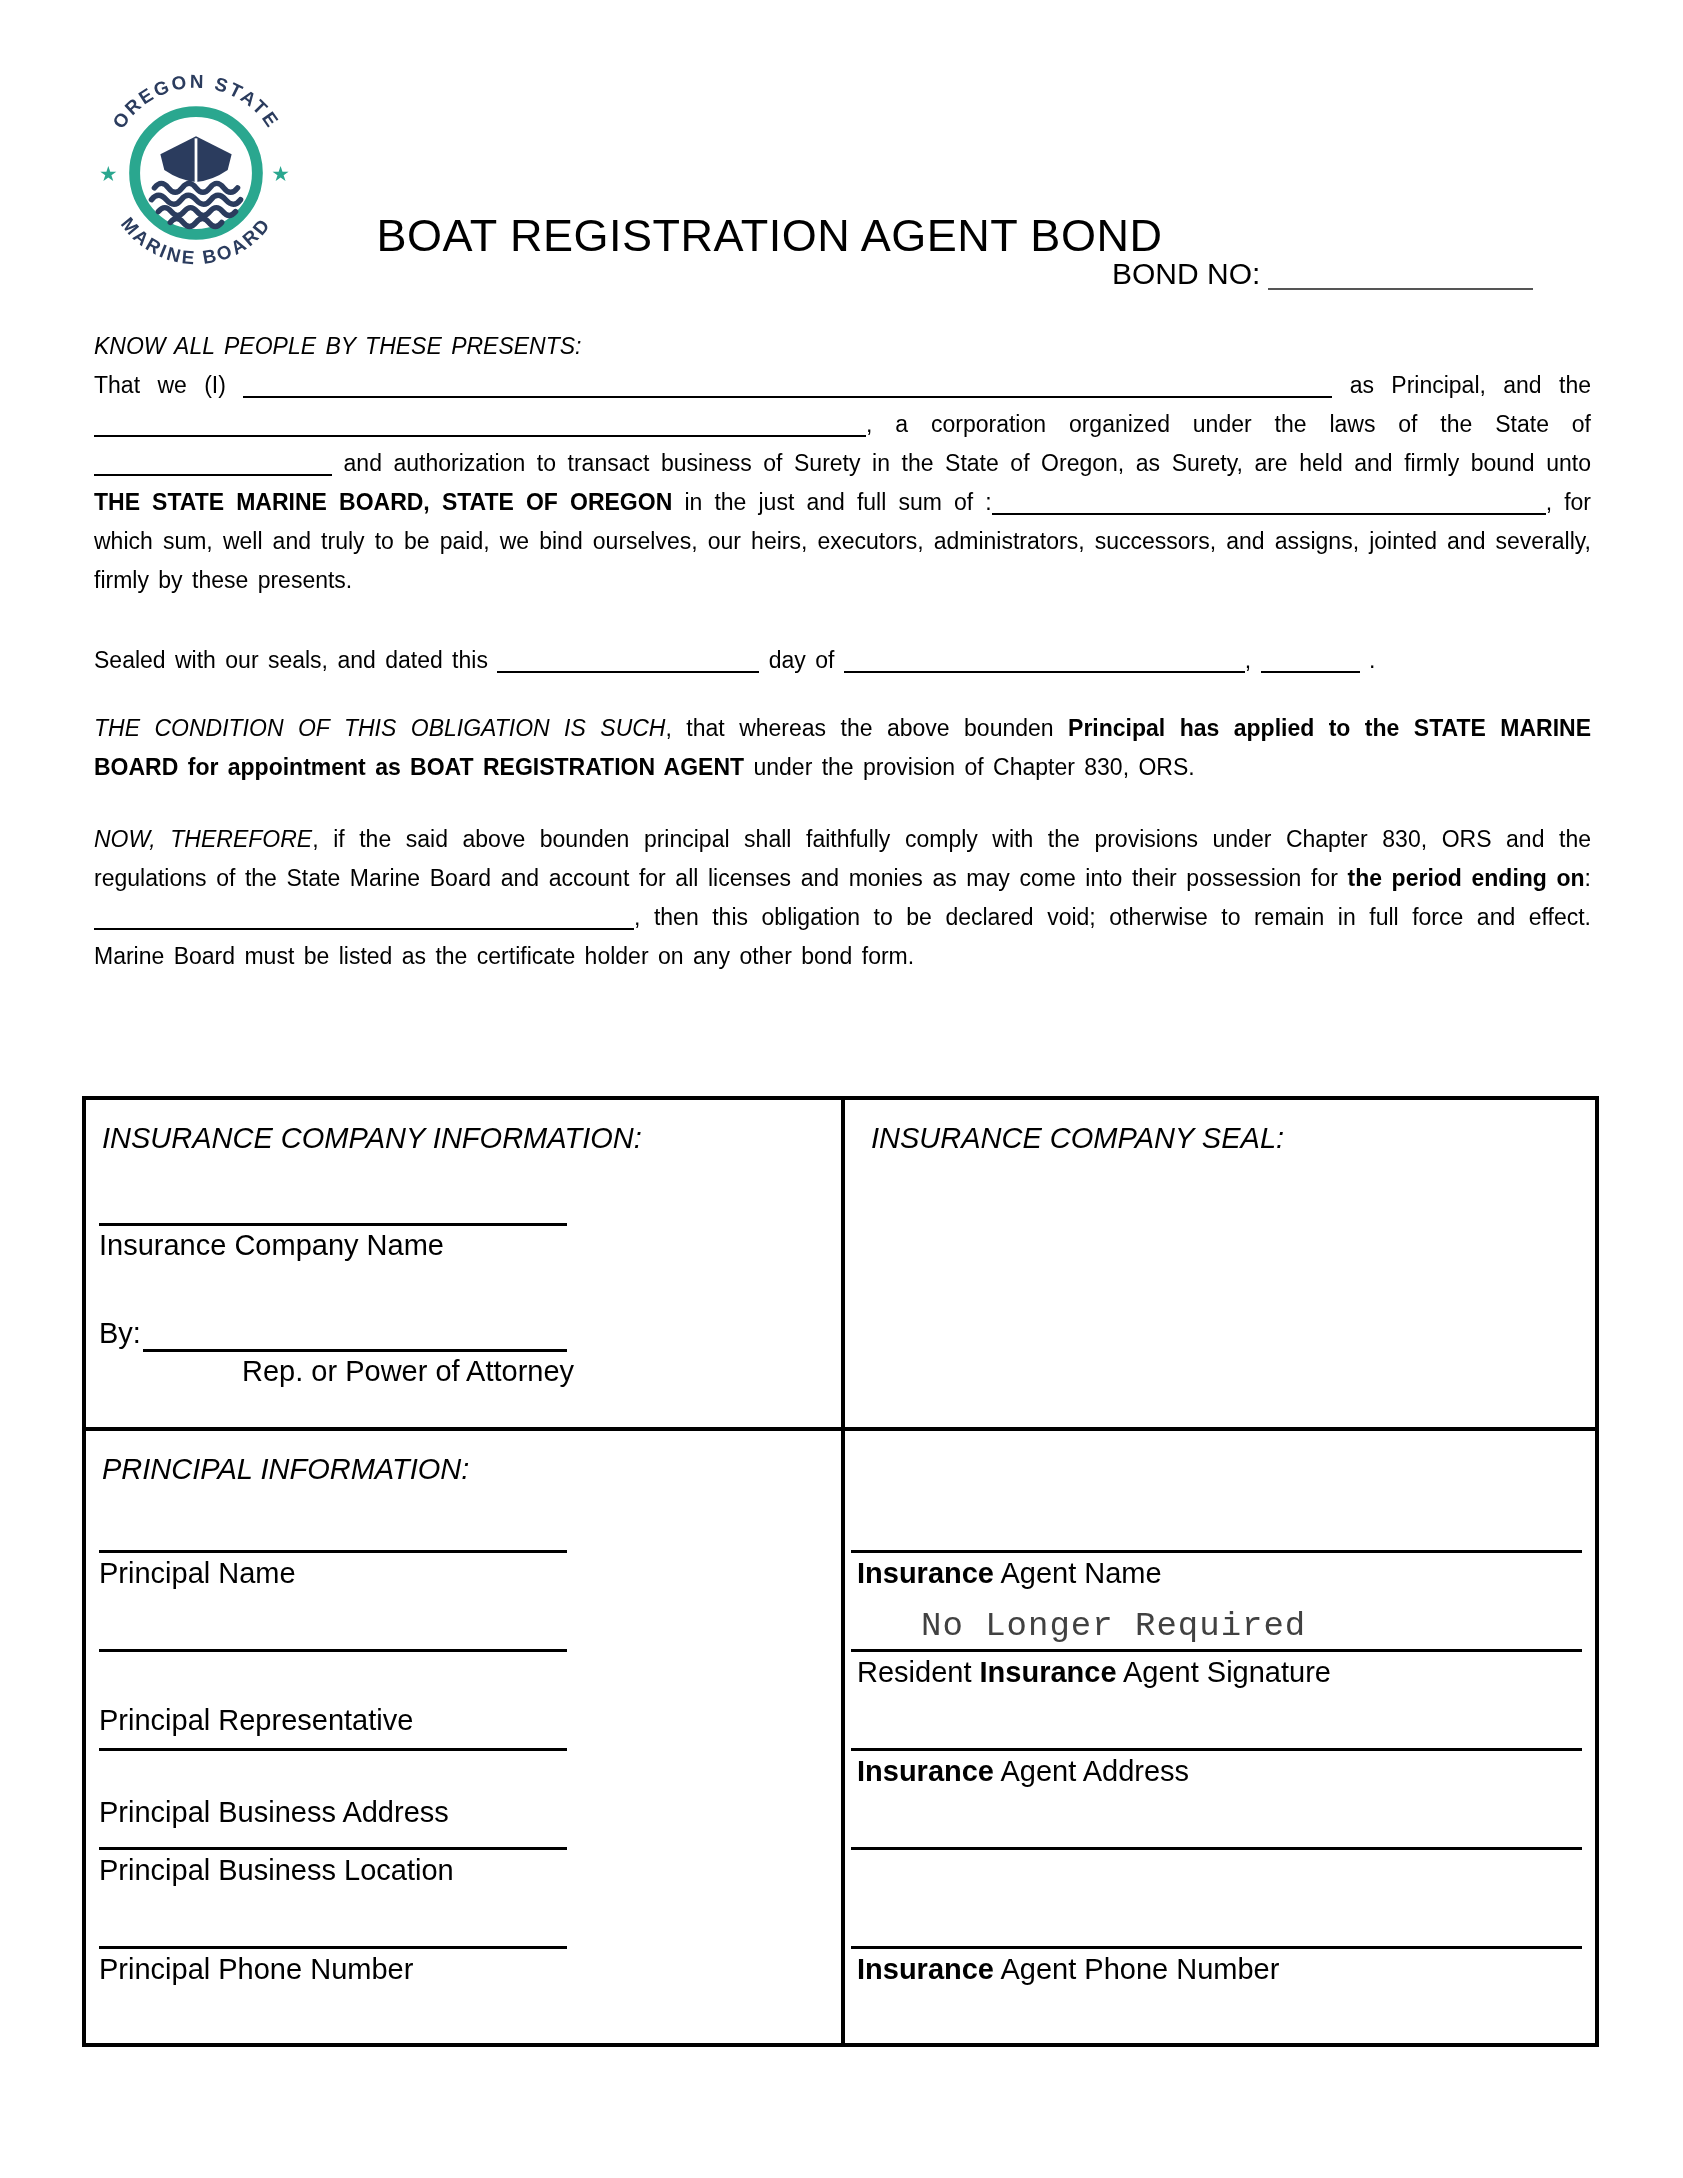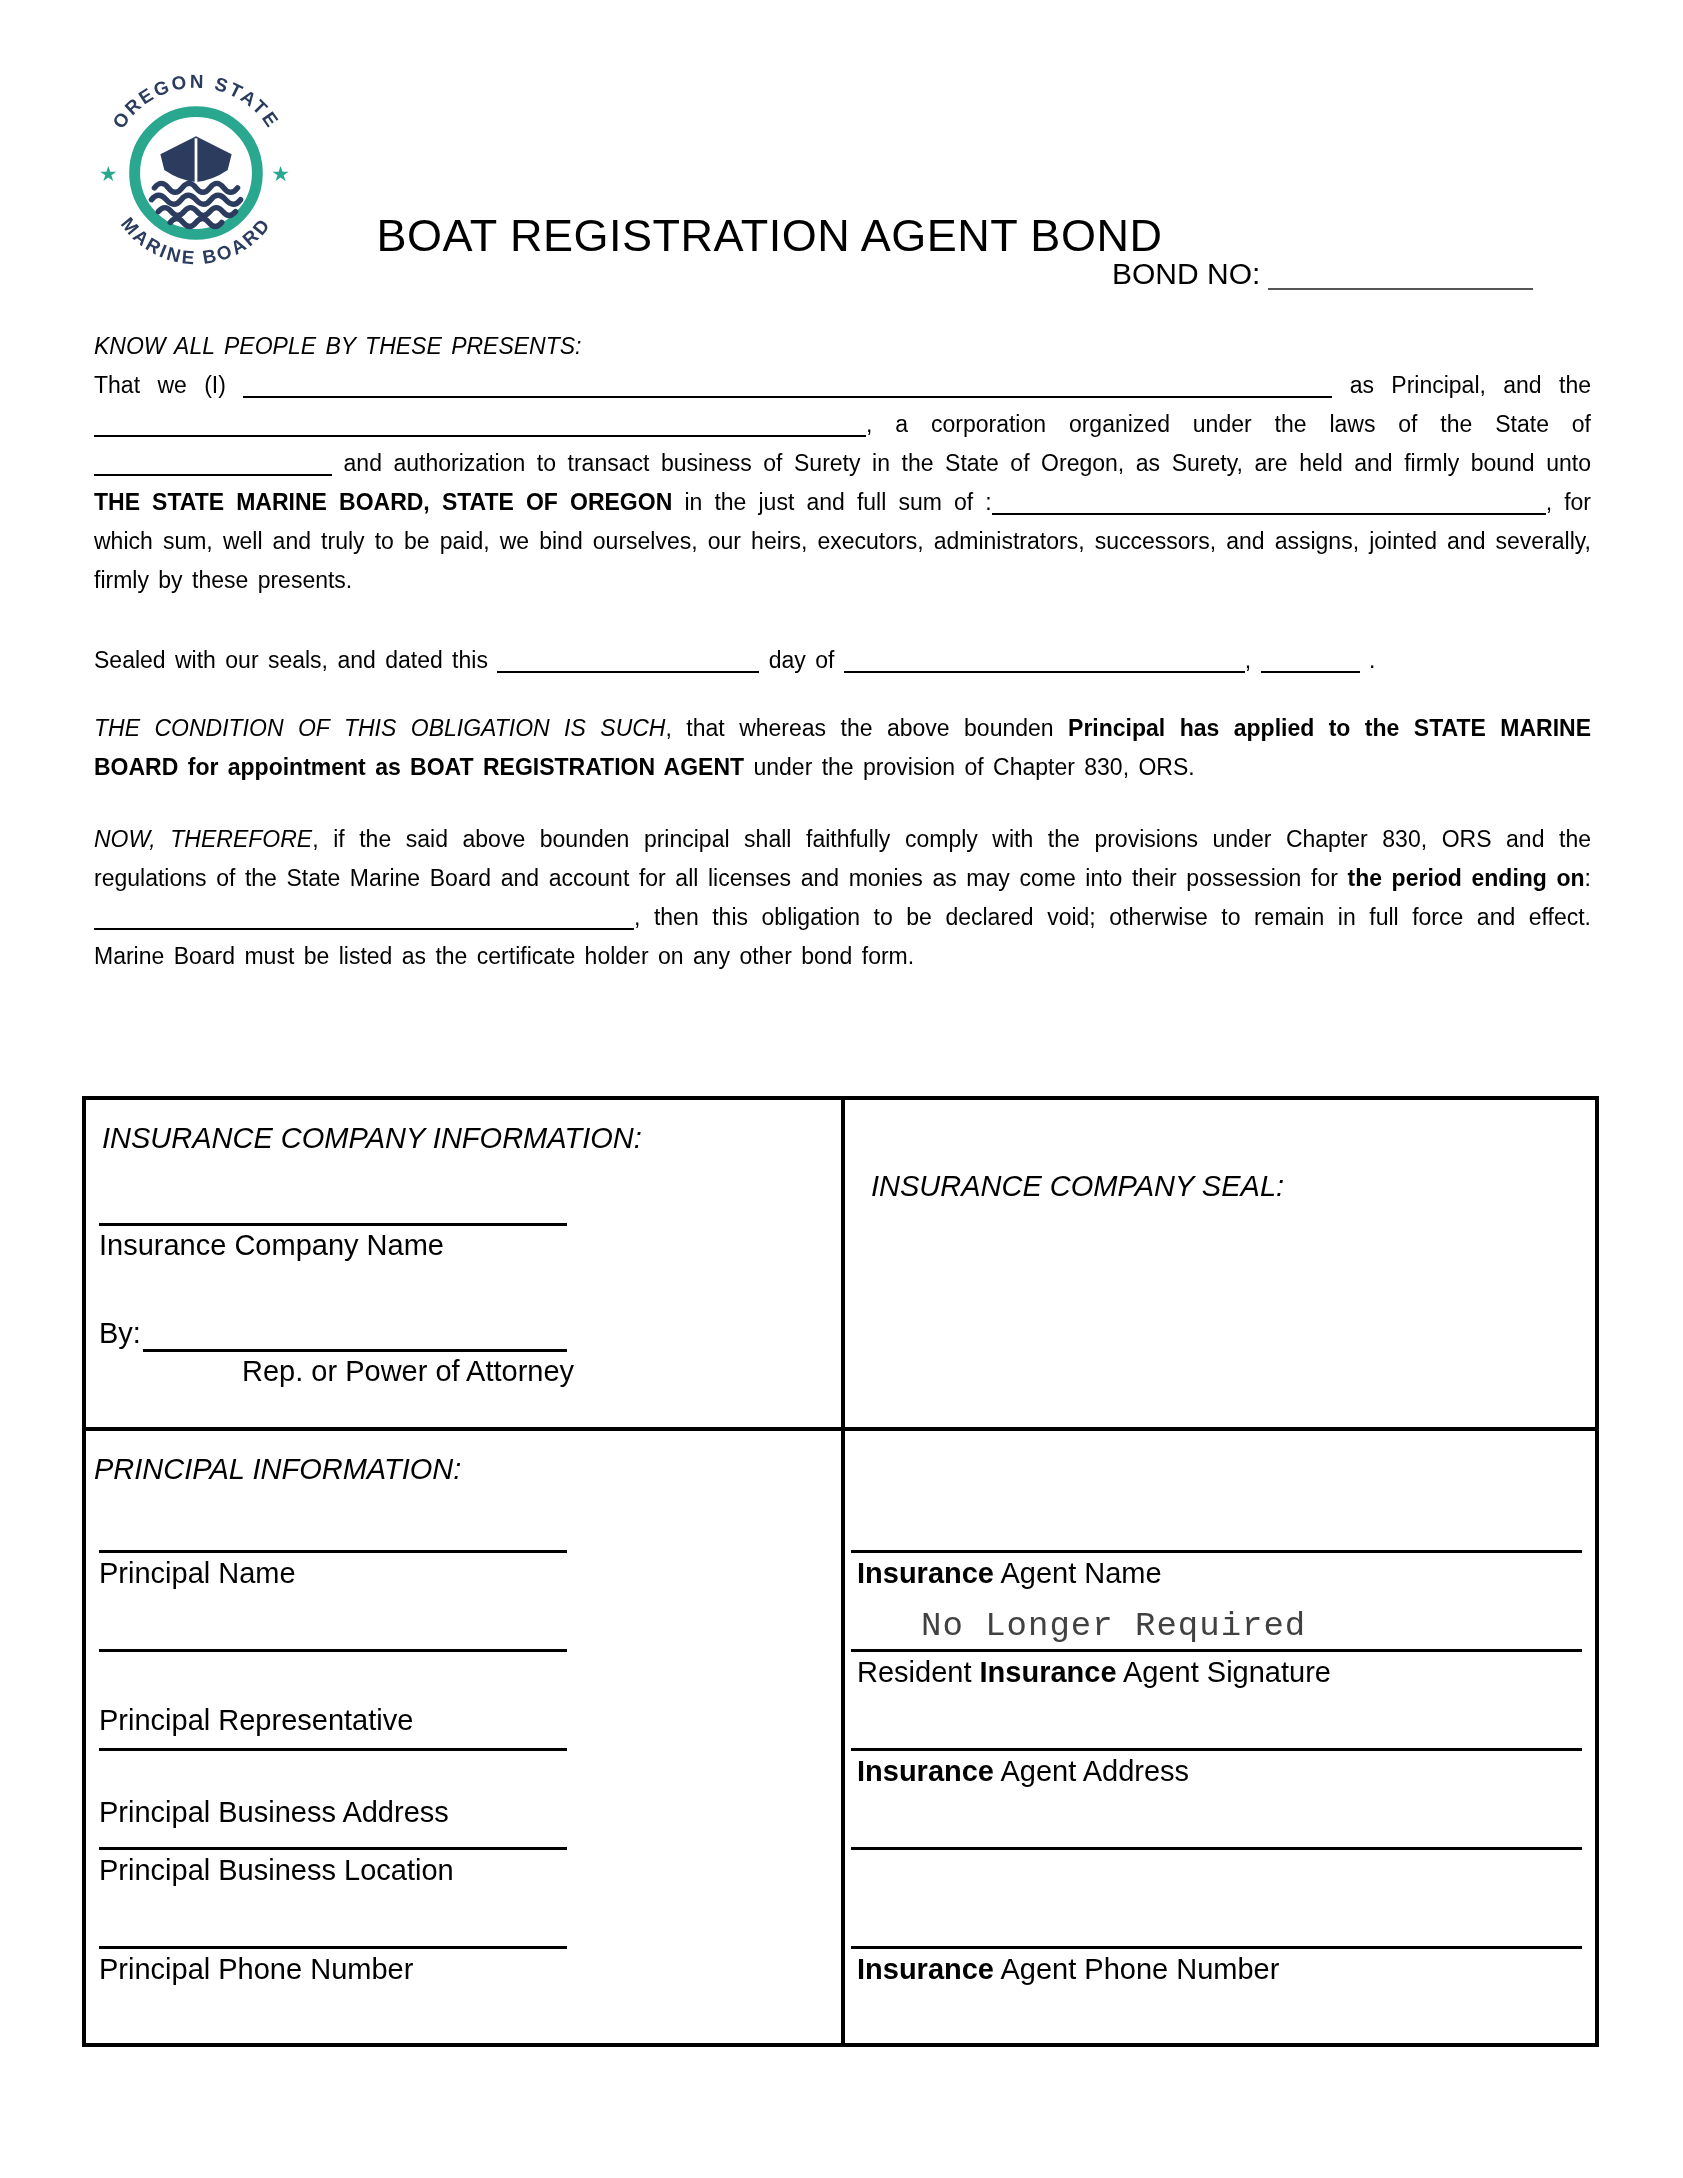--- a/index.html
+++ b/index.html
@@ -95,23 +95,23 @@
     <div class="vdiv"></div>
     <div class="hdiv"></div>
 
     <div class="cell-heading" style="left:16px; top:22px;">INSURANCE COMPANY INFORMATION:</div>
     <div class="rule" style="left:13px; top:123px; width:468px;"></div>
     <div class="cell-label" style="left:13px; top:129px;">Insurance Company Name</div>
     <div class="cell-label" style="left:13px; top:217px;">By:</div>
     <div class="rule" style="left:57px; top:249px; width:424px;"></div>
     <div class="cell-label" style="left:156px; top:255px;">Rep. or Power of Attorney</div>
 
-    <div class="cell-heading" style="left:785px; top:22px;margin-top:48px;">INSURANCE COMPANY SEAL:</div>
+    <div class="cell-heading" style="left:785px; top:22px;">INSURANCE COMPANY SEAL:</div>
 
-    <div class="cell-heading" style="left:8px; top:353px;">PRINCIPAL INFORMATION:</div>
+    <div class="cell-heading" style="left:16px; top:353px;">PRINCIPAL INFORMATION:</div>
     <div class="rule" style="left:13px; top:450px; width:468px;"></div>
     <div class="cell-label" style="left:13px; top:457px;">Principal Name</div>
     <div class="rule" style="left:13px; top:549px; width:468px;"></div>
     <div class="cell-label" style="left:13px; top:556px;margin-top:48px;">Principal Representative</div>
     <div class="rule" style="left:13px; top:648px; width:468px;"></div>
     <div class="cell-label" style="left:13px; top:677px;margin-top:19px;">Principal Business Address</div>
     <div class="rule" style="left:13px; top:747px; width:468px;"></div>
     <div class="cell-label" style="left:13px; top:754px;">Principal Business Location</div>
     <div class="rule" style="left:13px; top:846px; width:468px;"></div>
     <div class="cell-label" style="left:13px; top:853px;">Principal Phone Number</div>

